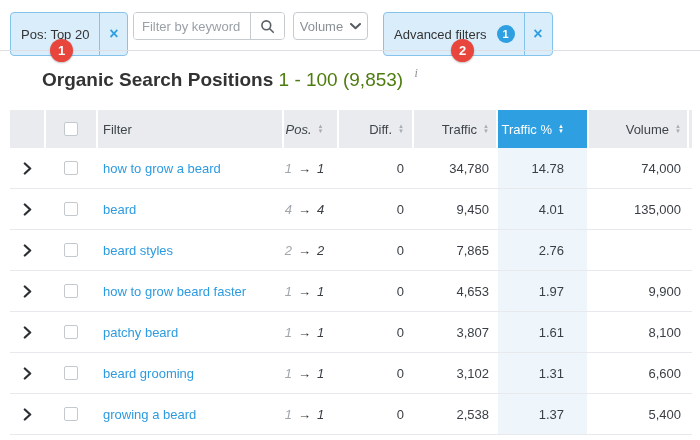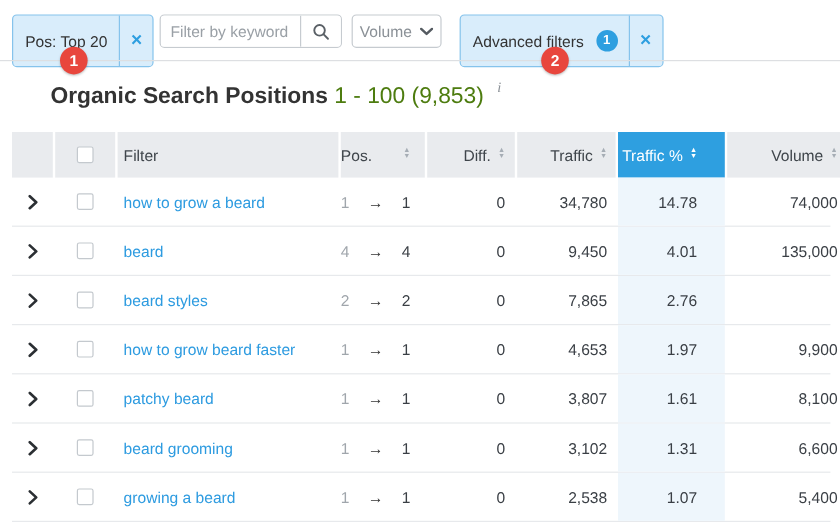--- a/index.html
+++ b/index.html
@@ -70,21 +70,21 @@
     font-size:12px; color:#8a9096; vertical-align:9px; margin-left:6px; cursor:pointer;
   }
 
   
   .table { position:absolute; left:10px; top:110px; width:682px; }
   .cols { display:flex; }
   .cell { flex:none; display:flex; align-items:center; }
   .c-exp  { width:34px; justify-content:center; }
   .c-cb   { width:50px; justify-content:center; }
   .c-kw   { width:184px; padding-left:5px; }
-  .c-pos  { width:70px; justify-content:space-between; padding-right:12px; }
+  .c-pos  { width:53px; justify-content:center; padding-right:12px;font-style:italic; }
   .c-diff { width:73px; justify-content:flex-end; padding-right:8px; }
   .c-tr   { width:82px; justify-content:flex-end; padding-right:7px; }
   .c-tp   { width:89px; justify-content:flex-end; padding-right:23px; }
   .c-vol  { width:98px; justify-content:flex-end; padding-right:6px; }
   .c-strip{ width:3px; }
   .thead { height:38px; }
   .thead .cell {
     background:#e9ebee; height:38px; margin-right:2px;
     font-size:13px; color:#3f454b; cursor:pointer;
   }
@@ -371,19 +371,19 @@
     <div class="cell c-kw">
       <a class="kw-link">growing a beard</a>
     </div>
     <div class="cell c-pos">
       <span class="pos-from">1</span>
       <span class="pos-arrow">→</span>
       <span class="pos-to">1</span>
     </div>
     <div class="cell c-diff">0</div>
     <div class="cell c-tr">2,538</div>
-    <div class="cell c-tp">1.07</div>
+    <div class="cell c-tp">1.37</div>
     <div class="cell c-vol">5,400</div>
     <div class="cell c-strip"></div>
   </div>
 </div>
   </div>
 </div>
 
 </body></html>

